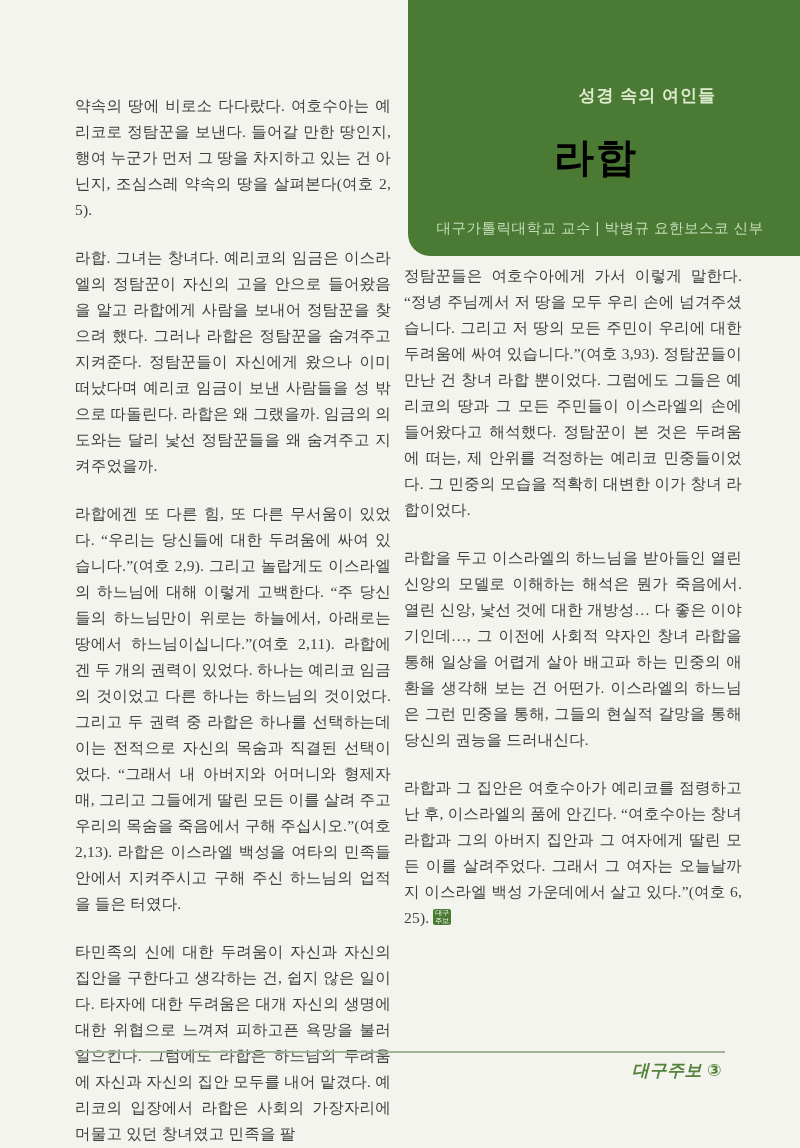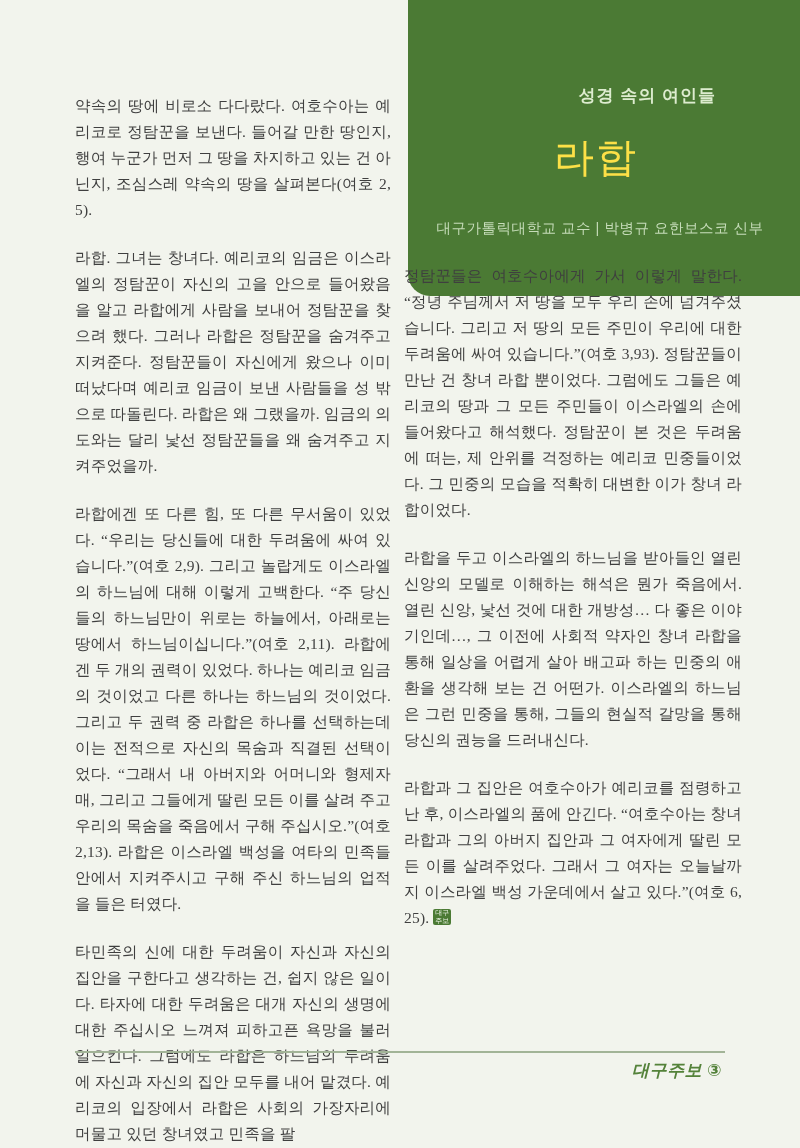--- a/index.html
+++ b/index.html
@@ -11,43 +11,43 @@
     position:relative;
     width:800px;height:1148px;
     margin:0 auto;
     background:#f2f4ed;
     overflow:hidden;
   }
   
   .banner{
     position:absolute;
     left:408px;top:0;
-    width:392px;height:296px;
+    width:392px;height:256px;
     background:#4b7a34;
     border-radius:0 0 0 22px;
     font-family:"Liberation Sans","DejaVu Sans",sans-serif;
   }
   .banner .series{
     position:absolute;
     top:84px;right:84px;
     font-size:17px;
     font-weight:bold;
     color:#ddeccf;
     letter-spacing:1px;
   }
   .banner .title{
     position:absolute;
     top:130px;left:0;
     width:100%;
     padding-right:16px;
     box-sizing:border-box;
     text-align:center;
     font-size:40px;
-    font-weight:normal;
-    color:#fde047;
+    font-weight:bold;
+    color:#000000;
     letter-spacing:2px;
   }
   .banner .byline{
     position:absolute;
     top:219px;left:0;
     width:100%;
     padding-right:8px;
     box-sizing:border-box;
     text-align:center;
     font-size:14.5px;
@@ -110,21 +110,21 @@
   <div class="banner">
     <div class="series">성경 속의 여인들</div>
     <div class="title">라합</div>
     <div class="byline">대구가톨릭대학교 교수 | 박병규 요한보스코 신부</div>
   </div>
 
   <div class="col col-left">
     <p>약속의 땅에 비로소 다다랐다. 여호수아는 예리코로 정탐꾼을 보낸다. 들어갈 만한 땅인지, 행여 누군가 먼저 그 땅을 차지하고 있는 건 아닌지, 조심스레 약속의 땅을 살펴본다(여호 2,5).</p>
     <p>라합. 그녀는 창녀다. 예리코의 임금은 이스라엘의 정탐꾼이 자신의 고을 안으로 들어왔음을 알고 라합에게 사람을 보내어 정탐꾼을 찾으려 했다. 그러나 라합은 정탐꾼을 숨겨주고 지켜준다. 정탐꾼들이 자신에게 왔으나 이미 떠났다며 예리코 임금이 보낸 사람들을 성 밖으로 따돌린다. 라합은 왜 그랬을까. 임금의 의도와는 달리 낯선 정탐꾼들을 왜 숨겨주고 지켜주었을까.</p>
     <p>라합에겐 또 다른 힘, 또 다른 무서움이 있었다. “우리는 당신들에 대한 두려움에 싸여 있습니다.”(여호 2,9). 그리고 놀랍게도 이스라엘의 하느님에 대해 이렇게 고백한다. “주 당신들의 하느님만이 위로는 하늘에서, 아래로는 땅에서 하느님이십니다.”(여호 2,11). 라합에겐 두 개의 권력이 있었다. 하나는 예리코 임금의 것이었고 다른 하나는 하느님의 것이었다. 그리고 두 권력 중 라합은 하나를 선택하는데 이는 전적으로 자신의 목숨과 직결된 선택이었다. “그래서 내 아버지와 어머니와 형제자매, 그리고 그들에게 딸린 모든 이를 살려 주고 우리의 목숨을 죽음에서 구해 주십시오.”(여호 2,13). 라합은 이스라엘 백성을 여타의 민족들 안에서 지켜주시고 구해 주신 하느님의 업적을 들은 터였다.</p>
-    <p>타민족의 신에 대한 두려움이 자신과 자신의 집안을 구한다고 생각하는 건, 쉽지 않은 일이다. 타자에 대한 두려움은 대개 자신의 생명에 대한 주십시오 느껴져 피하고픈 욕망을 불러일으킨다. 그럼에도 라합은 하느님의 두려움에 자신과 자신의 집안 모두를 내어 맡겼다. 예리코의 입장에서 라합은 사회의 가장자리에 머물고 있던 창녀였고 민족을 팔</p>
+    <p>타민족의 신에 대한 두려움이 자신과 자신의 집안을 구한다고 생각하는 건, 쉽지 않은 일이다. 타자에 대한 두려움은 대개 자신의 생명에 대한 위협으로 느껴져 피하고픈 욕망을 불러일으킨다. 그럼에도 라합은 하느님의 두려움에 자신과 자신의 집안 모두를 내어 맡겼다. 예리코의 입장에서 라합은 사회의 가장자리에 머물고 있던 창녀였고 민족을 팔</p>
   </div>
 
   <div class="col col-right">
     <p>정탐꾼들은 여호수아에게 가서 이렇게 말한다. “정녕 주님께서 저 땅을 모두 우리 손에 넘겨주셨습니다. 그리고 저 땅의 모든 주민이 우리에 대한 두려움에 싸여 있습니다.”(여호 3,93). 정탐꾼들이 만난 건 창녀 라합 뿐이었다. 그럼에도 그들은 예리코의 땅과 그 모든 주민들이 이스라엘의 손에 들어왔다고 해석했다. 정탐꾼이 본 것은 두려움에 떠는, 제 안위를 걱정하는 예리코 민중들이었다. 그 민중의 모습을 적확히 대변한 이가 창녀 라합이었다.</p>
     <p>라합을 두고 이스라엘의 하느님을 받아들인 열린 신앙의 모델로 이해하는 해석은 뭔가 죽음에서. 열린 신앙, 낯선 것에 대한 개방성… 다 좋은 이야기인데…, 그 이전에 사회적 약자인 창녀 라합을 통해 일상을 어렵게 살아 배고파 하는 민중의 애환을 생각해 보는 건 어떤가. 이스라엘의 하느님은 그런 민중을 통해, 그들의 현실적 갈망을 통해 당신의 권능을 드러내신다.</p>
     <p><span>라합과 그 집안은 여호수아가 예리코를 점령하고 난 후, 이스라엘의 품에 안긴다. “여호수아는 창녀 라합과 그의 아버지 집안과 그 여자에게 딸린 모든 이를 살려주었다. 그래서 그 여자는 오늘날까지 이스라엘 백성 가운데에서 살고 있다.”(여호 6,25).</span><span class="endmark">대구주보</span></p>
   </div>
 
   <div class="footer-line"></div>
   <div class="footer-label">대구주보 ③</div>

